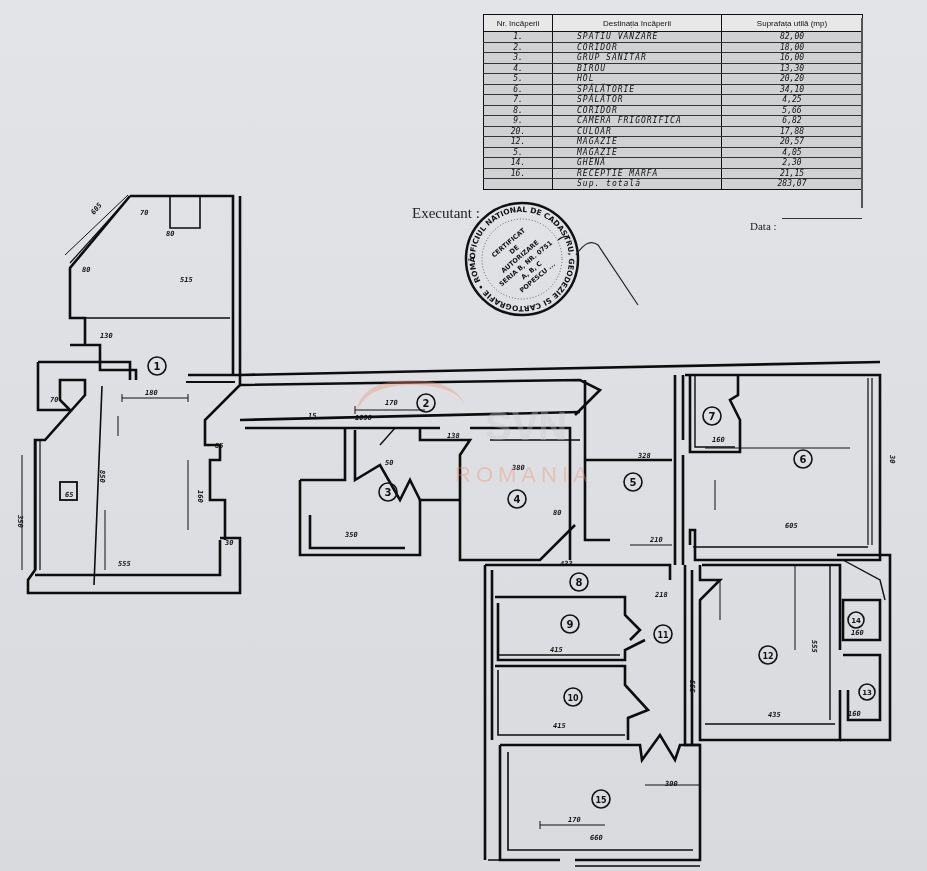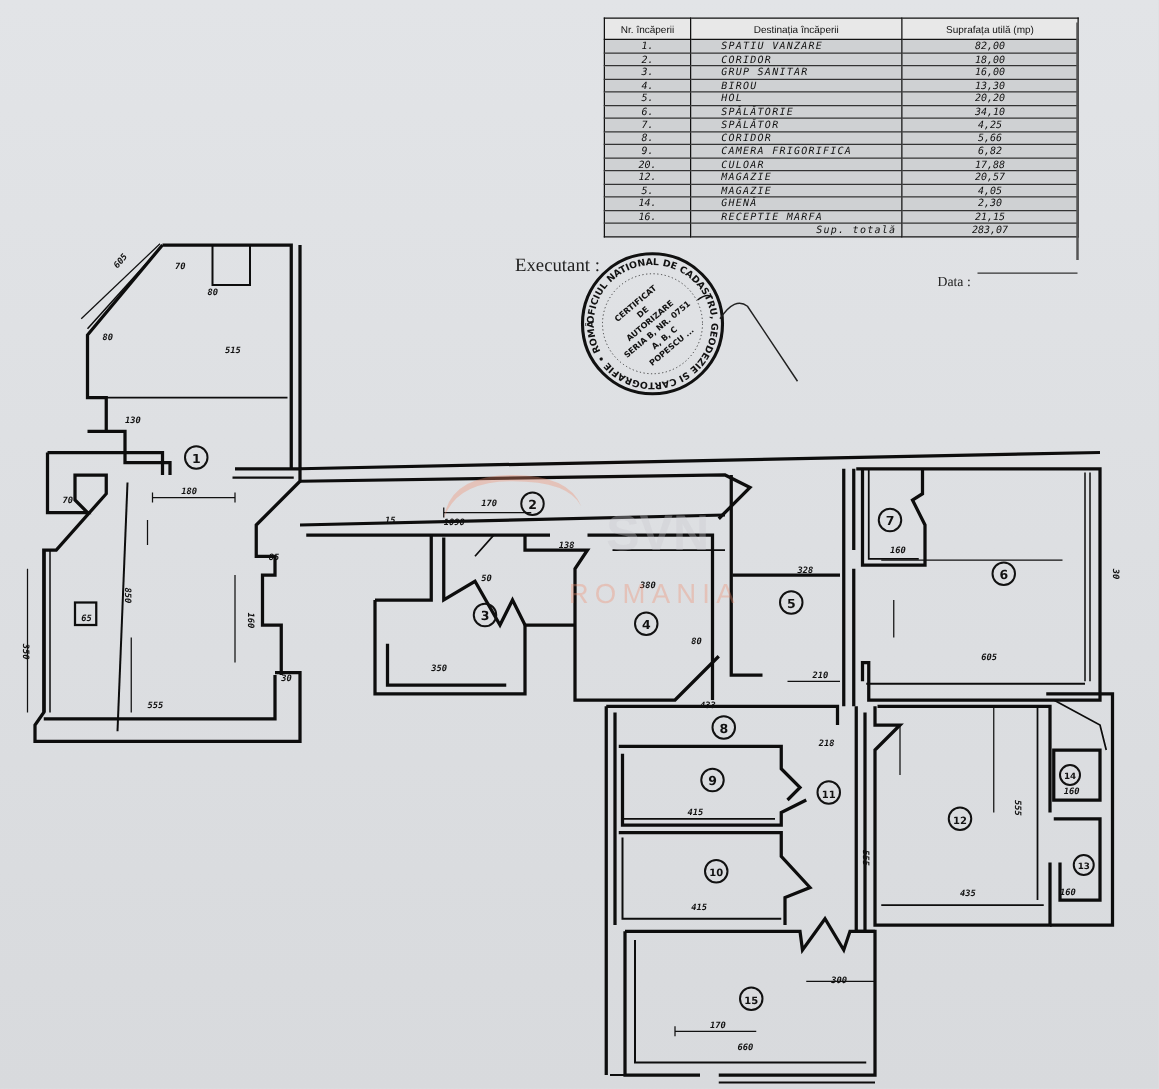--- a/index.html
+++ b/index.html
@@ -100,21 +100,21 @@
           <td class="dest">GHENĂ</td>
           <td class="area">2,30</td>
         </tr>
       <tr>
           <td class="nr">16.</td>
           <td class="dest">RECEPTIE MARFA</td>
           <td class="area">21,15</td>
         </tr>
       <tr class="total">
           <td class="nr"></td>
-          <td class="dest" style="text-align:right">Sup. totală</td>
+          <td class="dest" style="text-align:left">Sup. totală</td>
           <td class="area">283,07</td>
         </tr>
     </tbody>
   </table>
 </div>
 <div class="right-frame"></div>
 
 <div class="executant">Executant :</div>
 <div class="data-label">Data :</div>
 <div class="data-line"></div>

